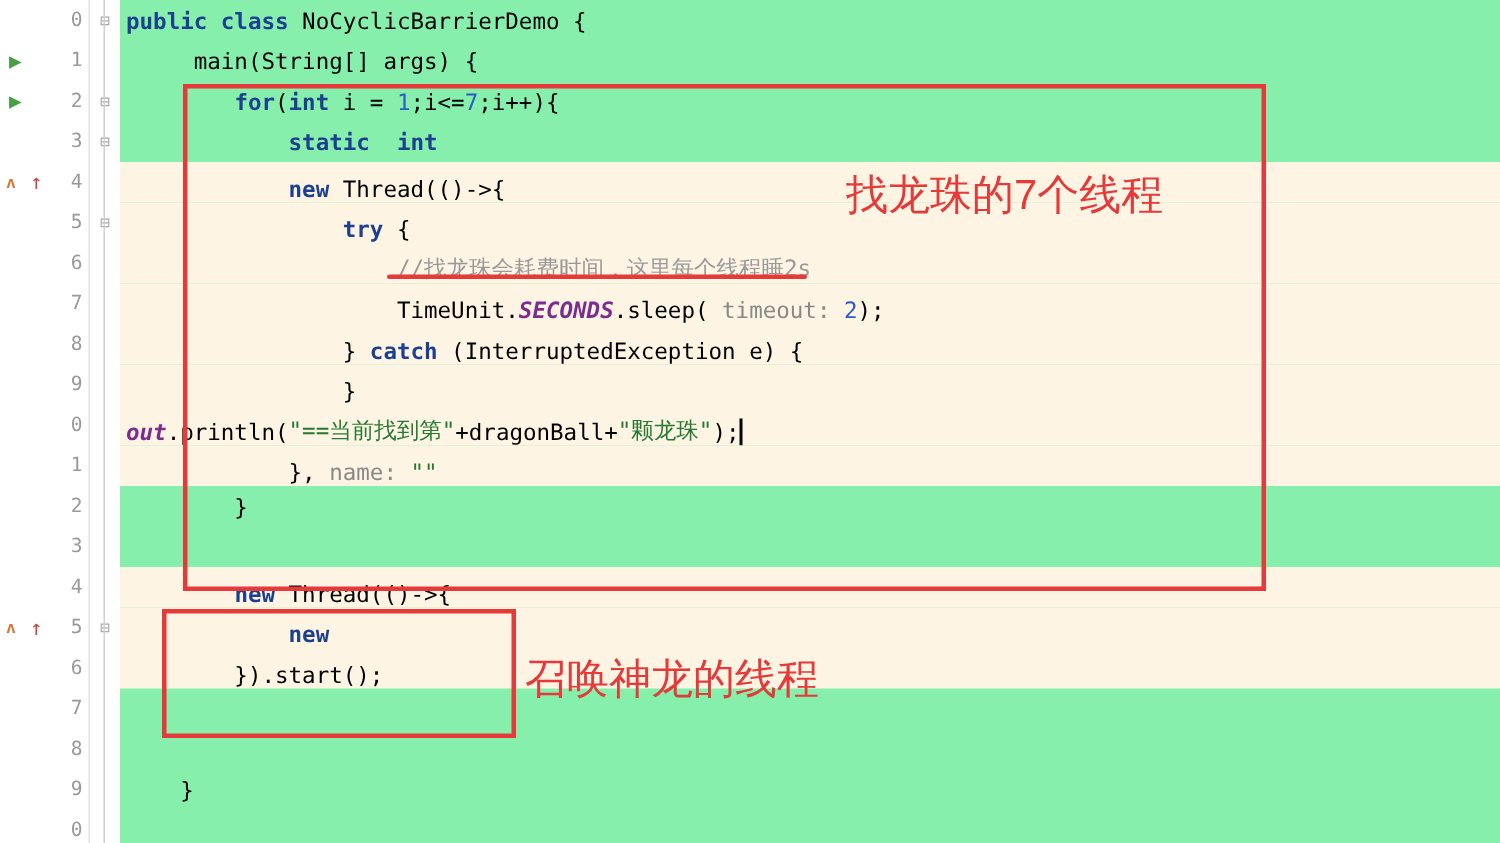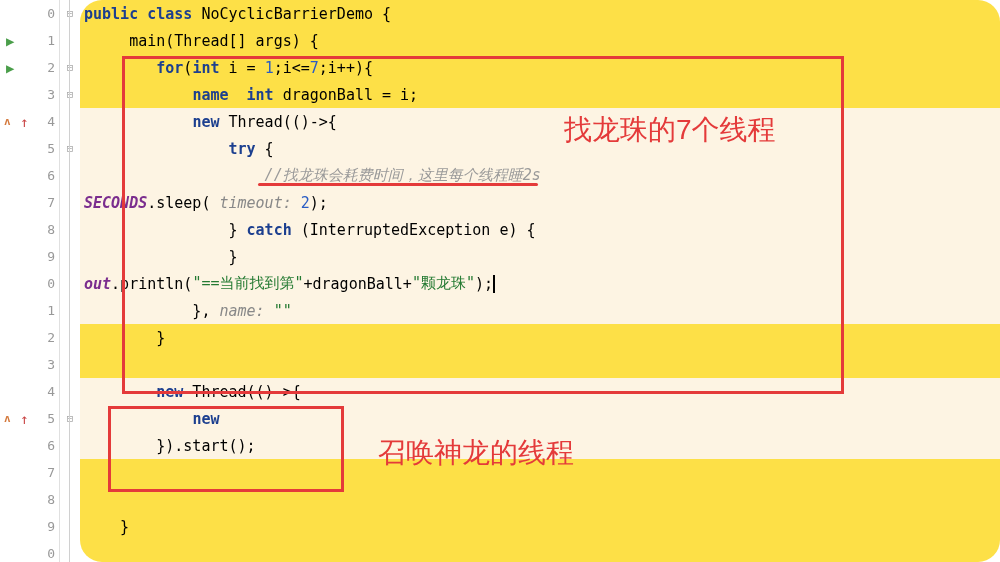--- a/index.html
+++ b/index.html
@@ -70,37 +70,36 @@
   position: absolute;
   left: 9px;
   top: 0;
   bottom: 0;
   width: 1px;
   background: #d0d0d0;
 }
 .code-area {
   flex: 1;
   position: relative;
-  background: #fde047;
-  border-radius: 22px;
+  background: #86efac;
 }
 .code-line {
   height: 27px;
   display: flex;
   align-items: center;
   white-space: pre;
   padding-left: 4px;
   position: relative;
 }
-.hl { background: #fdf4e3; }
+.hl { background: #fdf4e3; align-items: flex-end; }
 .kw { color: #1c3f8f; font-weight: bold; }
 .num { color: #2a5cc4; }
 .str { color: #247a32; }
-.com { color: #999; font-style: italic; }
-.param { color: #888; font-style: italic; }
+.com { color: #999; }
+.param { color: #888; }
 .static-field { color: #7b2d8e; font-style: italic; font-weight: bold; }
 .cursor { border-right: 2px solid #000; height: 18px; display: inline-block; }
 .red-box {
   position: absolute;
   border: 3px solid #e43a3a;
   pointer-events: none;
   z-index: 10;
 }
 .annotation {
   position: absolute;
@@ -215,42 +214,42 @@
     <div class="fold-mark">⊟</div>
     <div class="fold-mark"></div>
     <div class="fold-mark"></div>
     <div class="fold-mark"></div>
     <div class="fold-mark"></div>
   </div>
 
   <div class="code-area">
 
     <div class="code-line"><span class="kw">public class</span><span> NoCyclicBarrierDemo {</span></div>
-    <div class="code-line"><span>    </span><span> main(Thread[] args) {</span></div>
+    <div class="code-line"><span>    </span><span> main(String[] args) {</span></div>
     <div class="code-line"><span>        </span><span class="kw">for</span><span>(</span><span class="kw">int</span><span> i = </span><span class="num">1</span><span>;i&lt;=</span><span class="num">7</span><span>;i++){</span></div>
-    <div class="code-line"><span>            </span><span class="kw">name  int</span><span> dragonBall = i;</span></div>
+    <div class="code-line"><span>            </span><span class="kw">static  int</span></div>
     <div class="code-line hl"><span>            </span><span class="kw">new</span><span> Thread(()-&gt;{</span></div>
     <div class="code-line hl"><span>                </span><span class="kw">try</span><span> {</span></div>
     <div class="code-line hl"><span class="com">                    //找龙珠会耗费时间，这里每个线程睡2s</span></div>
-    <div class="code-line hl"><span class="static-field">SECONDS</span><span>.sleep( </span><span class="param">timeout: </span><span class="num">2</span><span>);</span></div>
+    <div class="code-line hl"><span>                    TimeUnit.</span><span class="static-field">SECONDS</span><span>.sleep( </span><span class="param">timeout: </span><span class="num">2</span><span>);</span></div>
     <div class="code-line hl"><span>                } </span><span class="kw">catch</span><span> (InterruptedException e) {</span></div>
     <div class="code-line hl"><span>                }</span></div>
     <div class="code-line hl"><span class="static-field">out</span><span>.println(</span><span class="str">"==当前找到第"</span><span>+dragonBall+</span><span class="str">"颗龙珠"</span><span>);</span><span class="cursor"></span></div>
     <div class="code-line hl"><span>            }, </span><span class="param">name: </span><span class="str">""</span></div>
     <div class="code-line"><span>        }</span></div>
     <div class="code-line"></div>
     <div class="code-line hl"><span>        </span><span class="kw">new</span><span> Thread(()-&gt;{</span></div>
     <div class="code-line hl"><span>            </span><span class="kw">new</span></div>
     <div class="code-line hl"><span>        }).start();</span></div>
     <div class="code-line"></div>
     <div class="code-line"></div>
     <div class="code-line"><span>    }</span></div>
 
     <div class="red-box" style="left:42px; top:56px; width:722px; height:338px;"></div>
     <div class="red-box" style="left:28px; top:406px; width:236px; height:86px;"></div>
 
     <div class="underline-squiggle" style="left:178px; top:183px; width:280px;"></div>
 
     <div class="annotation" style="left:484px; top:111px;">找龙珠的7个线程</div>
-    <div class="annotation" style="left:298px; top:434px;">召唤神龙的线程</div>
+    <div class="annotation" style="left:270px; top:434px;">召唤神龙的线程</div>
 
   </div>
 </div>
 
 </body></html>

